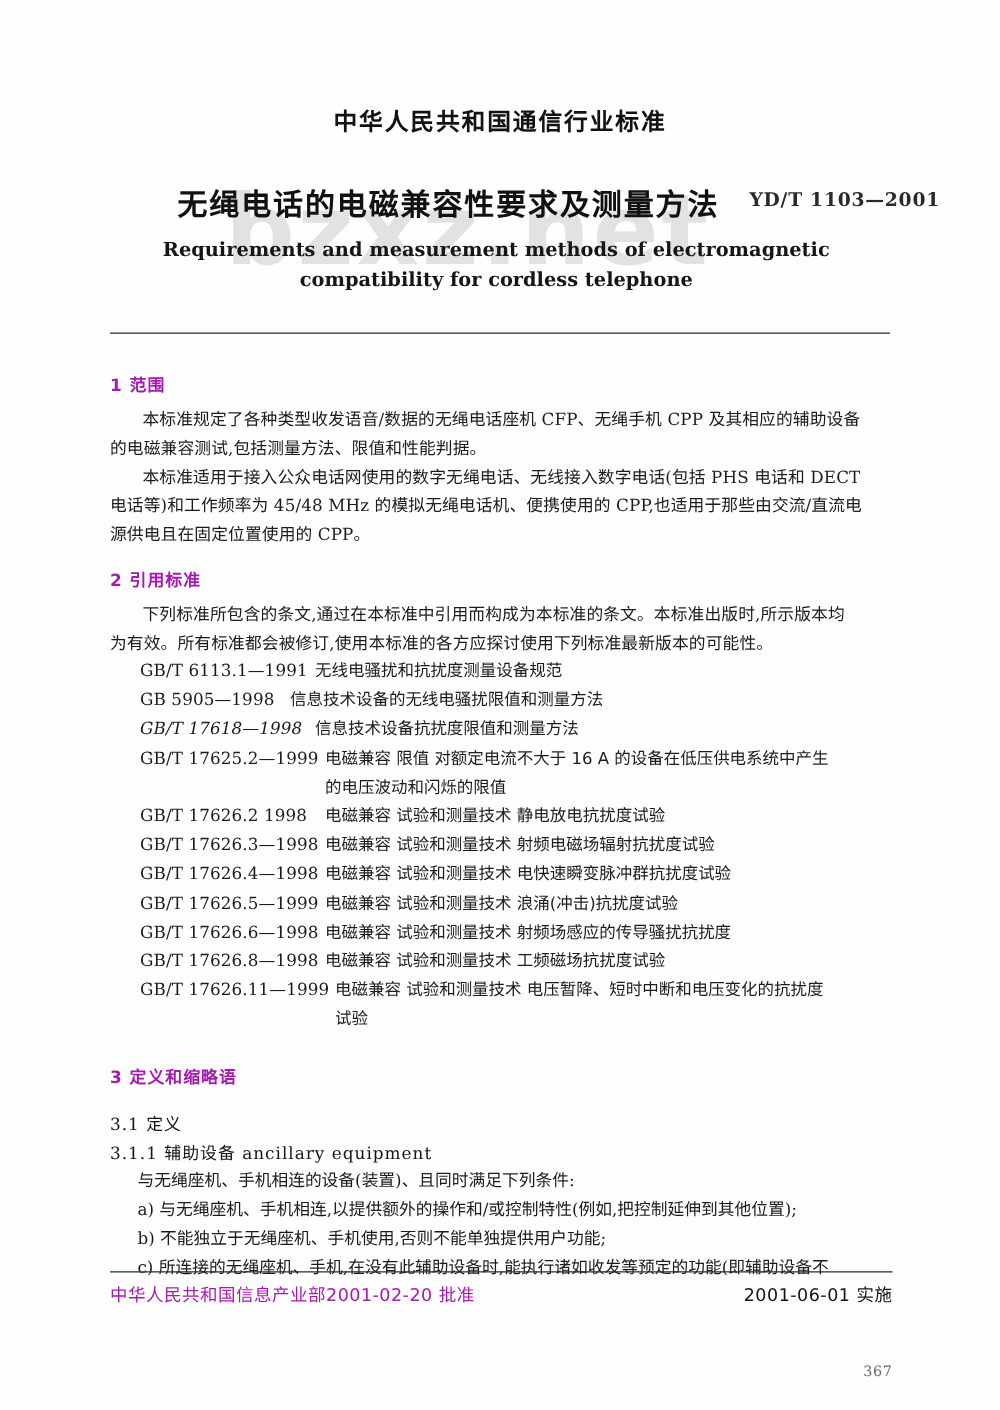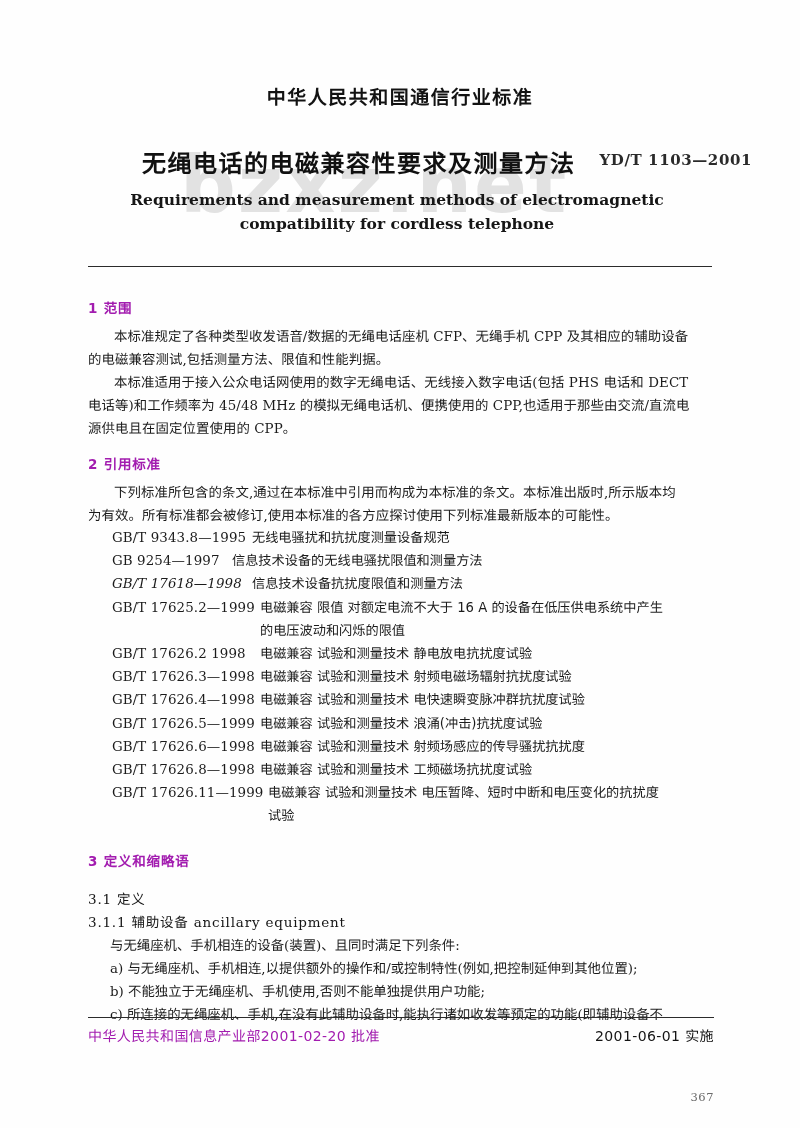--- a/index.html
+++ b/index.html
@@ -275,25 +275,25 @@
     <div class="sec-h" style="left:88px; top:453px;">2  引用标准</div>
 
     <div class="para" style="top:481px;">
       <span class="ln" style="text-indent:26px;">下列标准所包含的条文,通过在本标准中引用而构成为本标准的条文。本标准出版时,所示版本均</span>
       <span class="ln">为有效。所有标准都会被修订,使用本标准的各方应探讨使用下列标准最新版本的可能性。</span>
     </div>
 
     <div class="ref-list" style="top:526px;">
 
       <div class="ref-item">
-        <span class="rid" style="min-width:140px;">GB/T 9343.8—1995</span><span class="rtxt">无线电骚扰和抗扰度测量设备规范</span>
-      </div>
-
-      <div class="ref-item">
-        <span class="rid" style="min-width:120px;">GB 9254—1997</span><span class="rtxt">信息技术设备的无线电骚扰限值和测量方法</span>
+        <span class="rid" style="min-width:140px;">GB/T 6113.1—1991</span><span class="rtxt">无线电骚扰和抗扰度测量设备规范</span>
+      </div>
+
+      <div class="ref-item">
+        <span class="rid" style="min-width:120px;">GB 5905—1998</span><span class="rtxt">信息技术设备的无线电骚扰限值和测量方法</span>
       </div>
 
       <div class="ref-item">
         <span class="rid" style="min-width:140px;font-style:italic;">GB/T 17618—1998</span><span class="rtxt">信息技术设备抗扰度限值和测量方法</span>
       </div>
 
 
       <div class="ref-item">
         <span class="rid" style="min-width:148px;">GB/T 17625.2—1999</span><span class="rtxt">电磁兼容  限值  对额定电流不大于 16 A 的设备在低压供电系统中产生</span>
         <span class="rcont">的电压波动和闪烁的限值</span>

